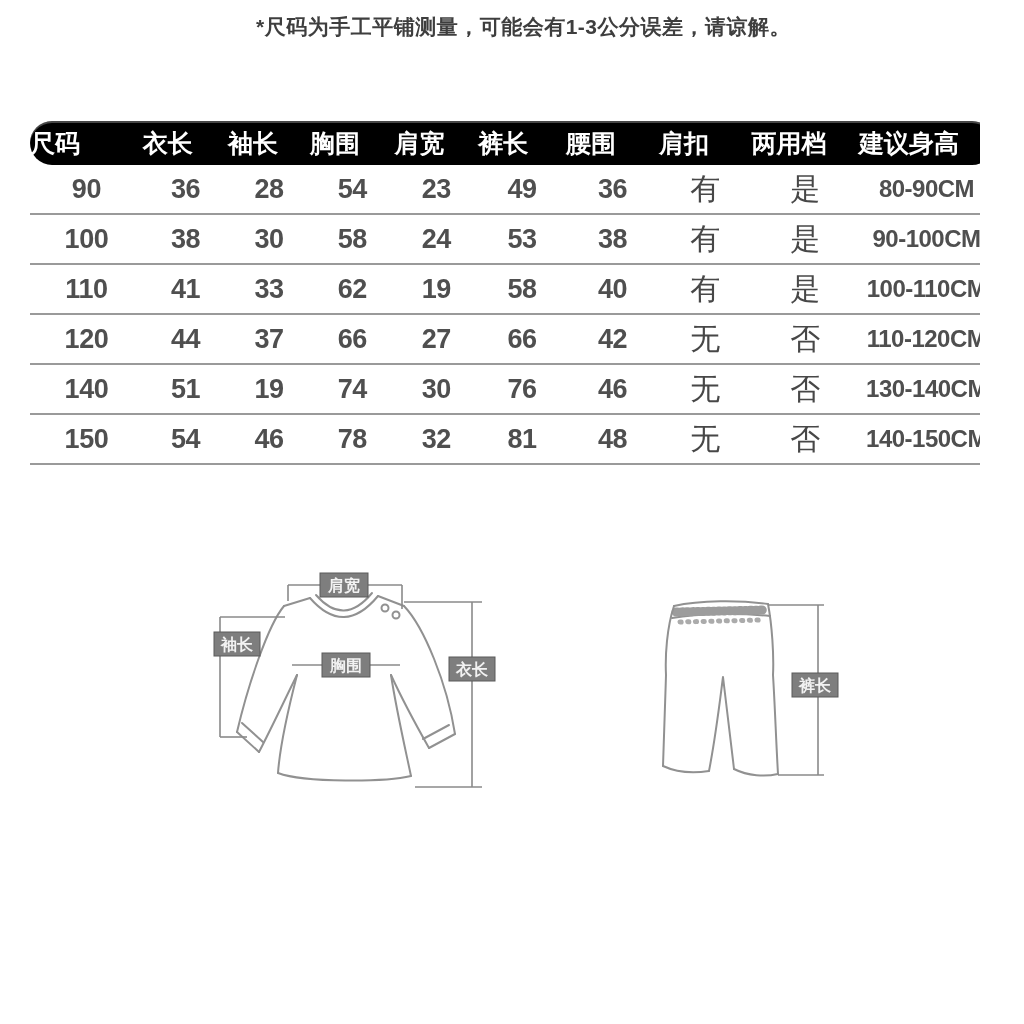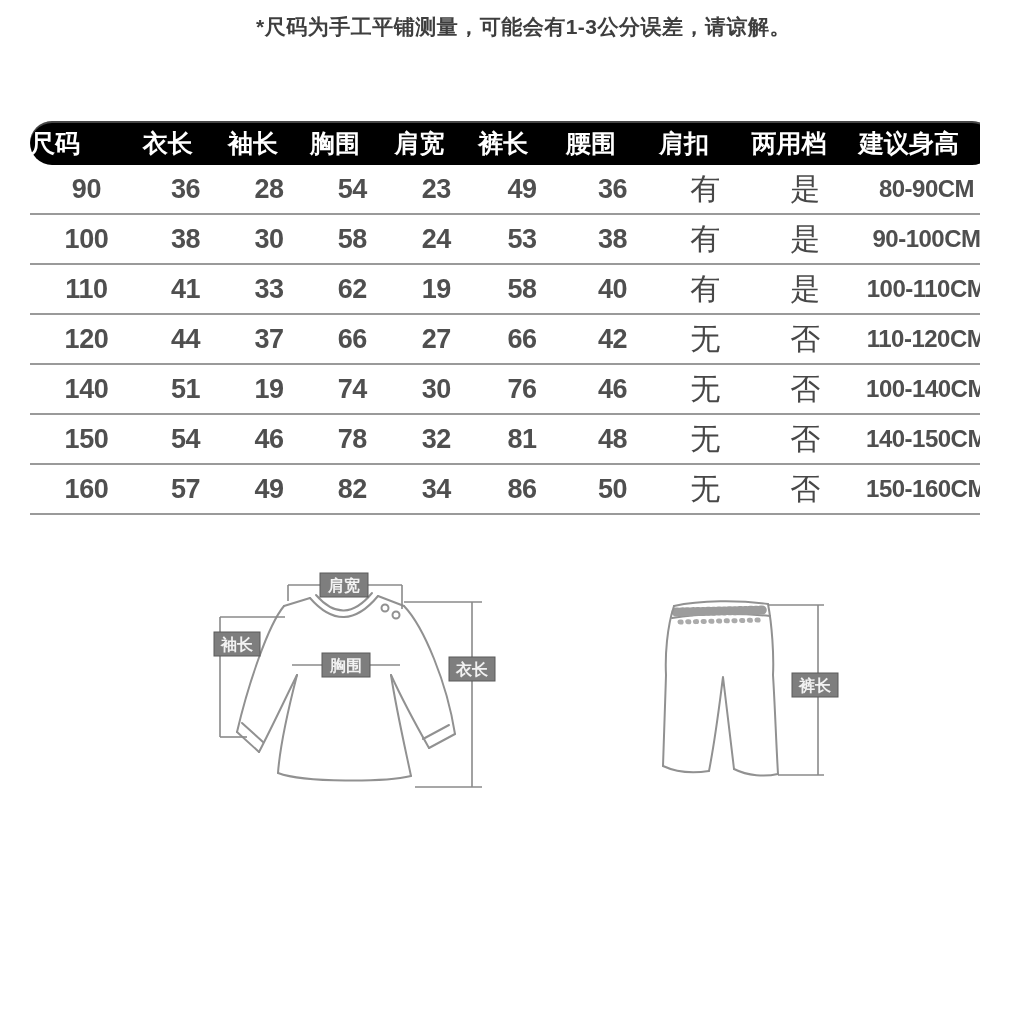--- a/index.html
+++ b/index.html
@@ -130,45 +130,33 @@
         <tr>
           <td>140</td>
           <td>51</td>
           <td>19</td>
           <td>74</td>
           <td>30</td>
           <td>76</td>
           <td>46</td>
           <td class="cjk">无</td>
           <td class="cjk">否</td>
-          <td class="range">100-140CM</td>
+          <td class="range">130-140CM</td>
         </tr>
         <tr>
           <td>150</td>
           <td>54</td>
           <td>46</td>
           <td>78</td>
           <td>32</td>
           <td>81</td>
           <td>48</td>
           <td class="cjk">无</td>
           <td class="cjk">否</td>
           <td class="range">140-150CM</td>
-        </tr>
-        <tr>
-          <td>160</td>
-          <td>57</td>
-          <td>49</td>
-          <td>82</td>
-          <td>34</td>
-          <td>86</td>
-          <td>50</td>
-          <td class="cjk">无</td>
-          <td class="cjk">否</td>
-          <td class="range">150-160CM</td>
         </tr>
       </tbody>
     </table>
 
   <div class="figures">
     <svg width="1024" height="260" viewBox="0 0 1024 260">
 
       <g stroke="#919191" stroke-width="2" fill="none" stroke-linecap="round" stroke-linejoin="round">
         <path d="M310,33 Q344,72 378,31"></path>
         <path d="M316,30 Q344,62 372,28"></path>

